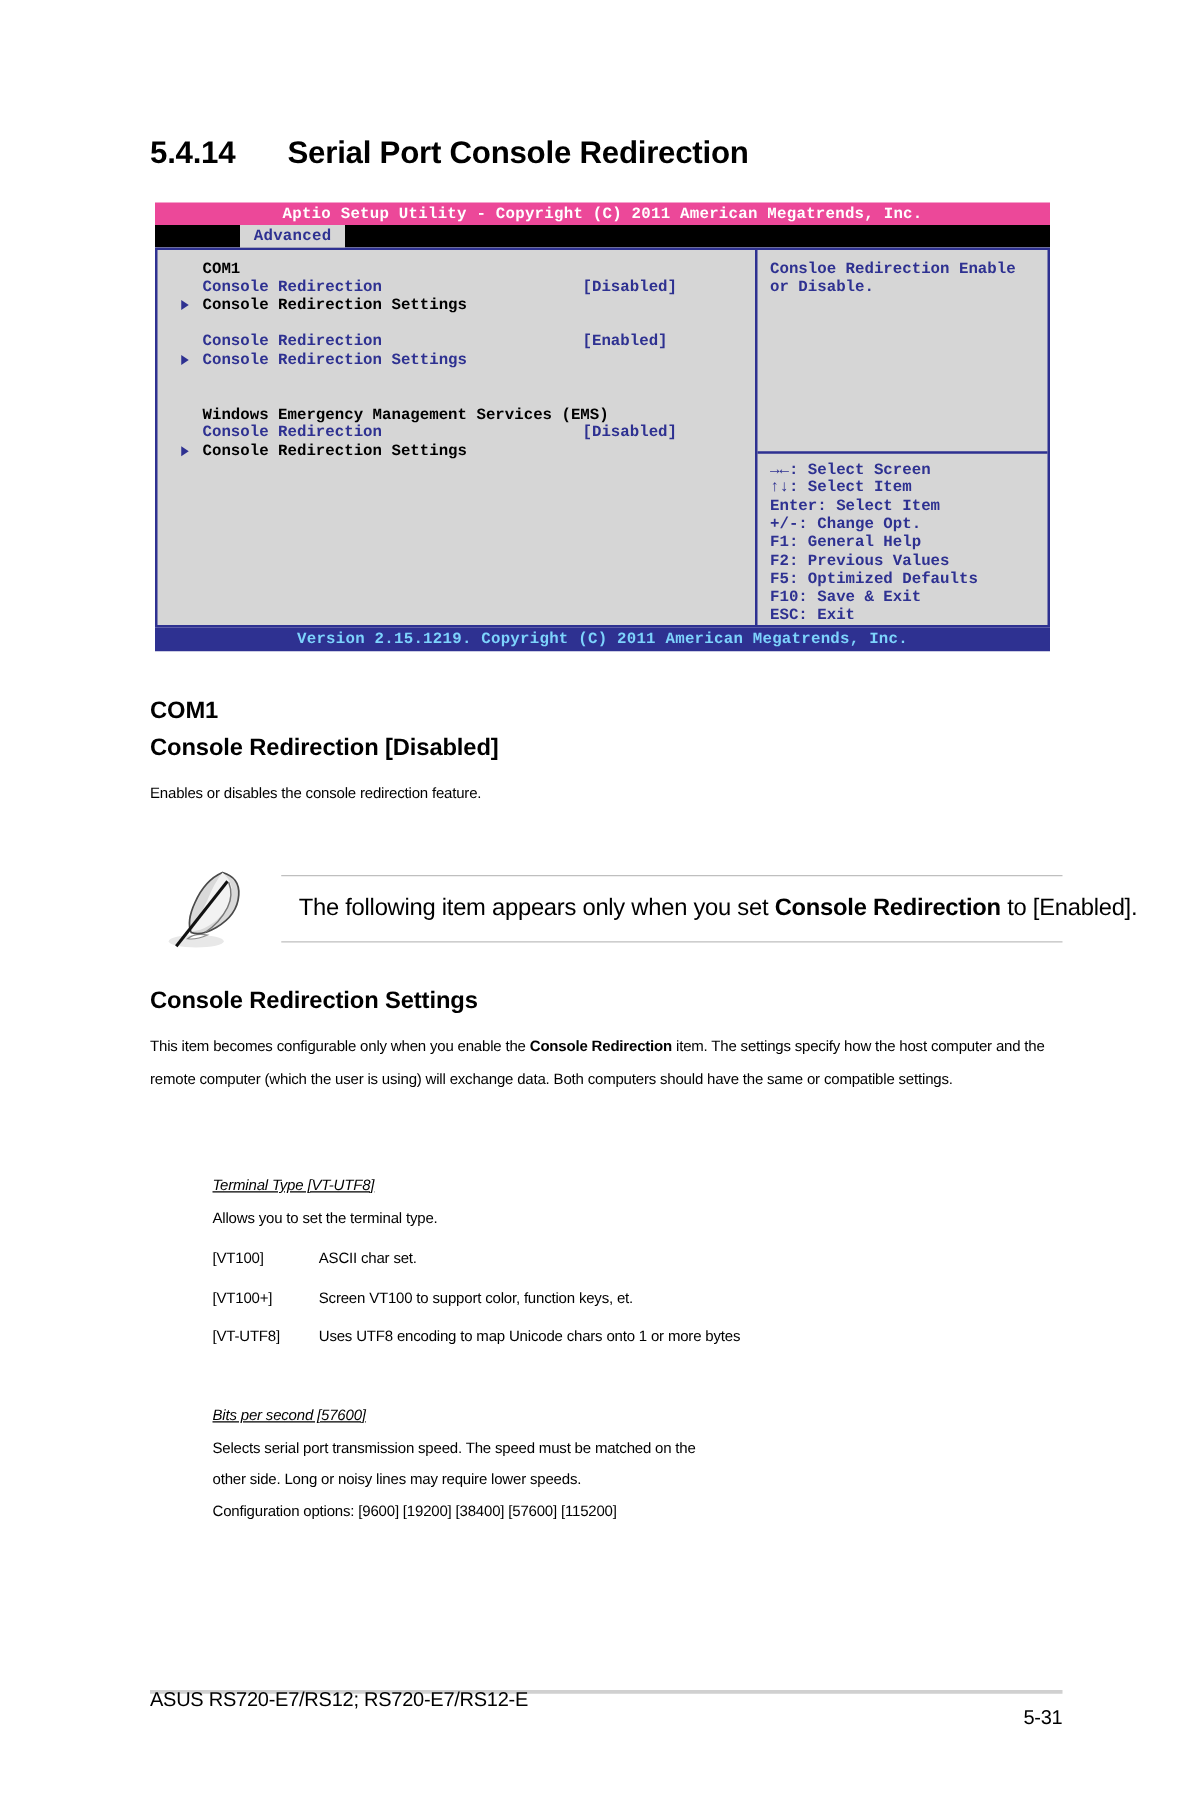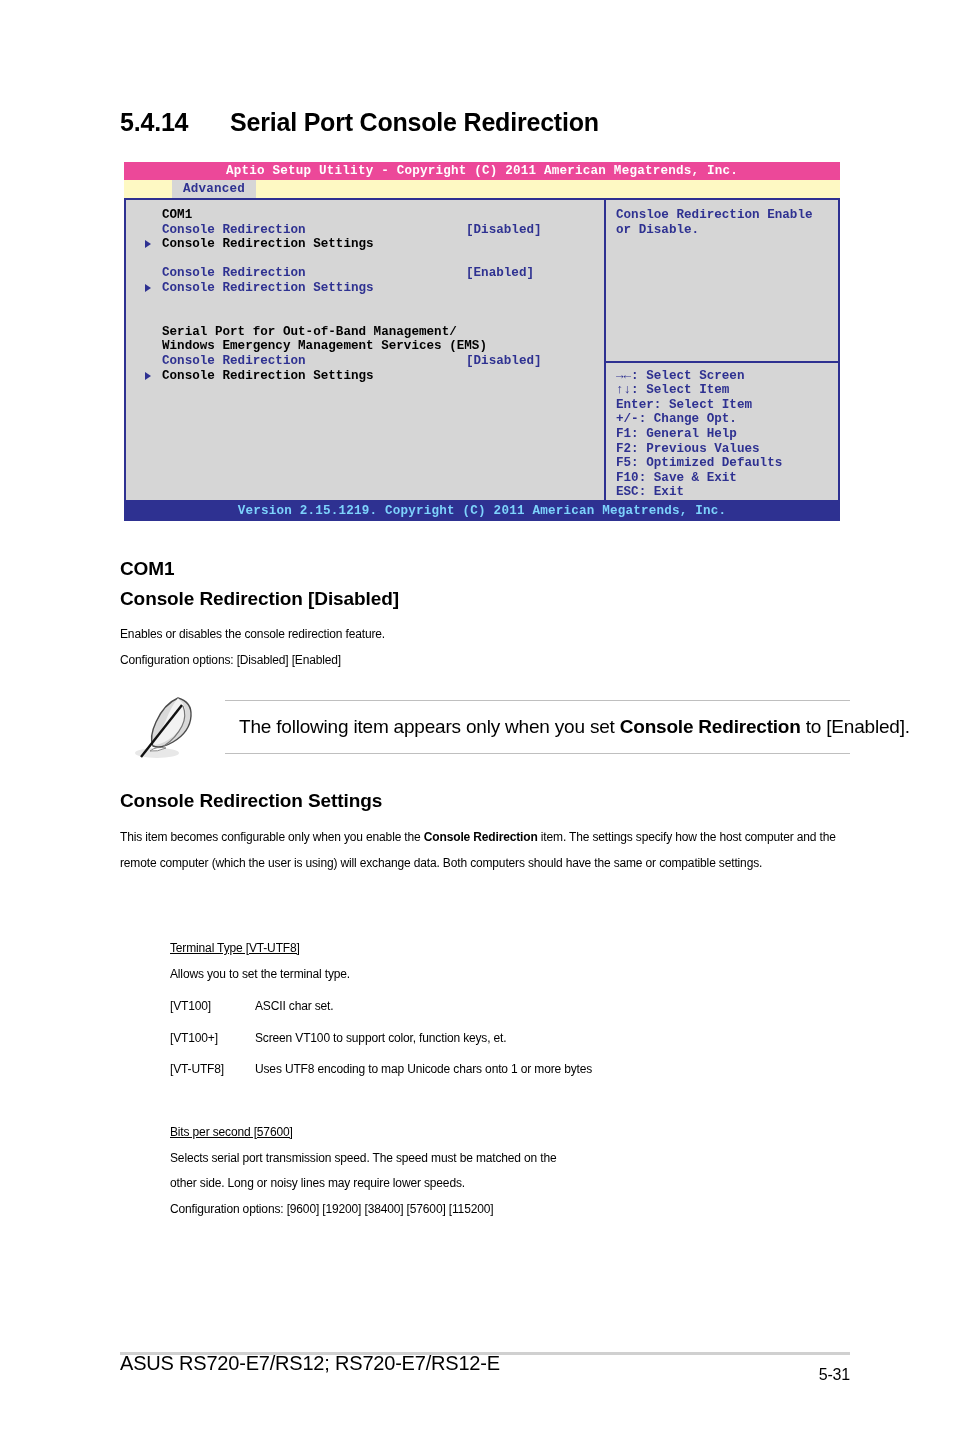--- a/index.html
+++ b/index.html
@@ -46,23 +46,23 @@
   .bios-titlebar {
     background: #ec4899;
     color: #ffffff;
     height: 18px;
     line-height: 18px;
     text-align: center;
     letter-spacing: 0.2px;
     white-space: nowrap;
   }
   .bios-tabrow {
-    background: #fef9c3;
+    background: #000000;
     height: 18px;
-    padding-left: 48px;
+    padding-left: 68px;
     box-sizing: border-box;
   }
   .bios-tab {
     display: inline-block;
     background: #d6d6d6;
     color: #2e3191;
     height: 18px;
     line-height: 18px;
     padding: 0 11px;
     letter-spacing: 0.2px;
@@ -152,20 +152,21 @@
     font-size: 12px;
     line-height: 25.5px;
     letter-spacing: -0.15px;
   }
   .doc-p.indent {
     left: 170px;
     width: 680px;
   }
   .sub-title {
     text-decoration: underline;
+    font-style: italic;
     font-weight: normal;
   }
   .opt-row {
     display: block;
     white-space: nowrap;
     margin-bottom: 6px;
   }
   .opt-row .opt-key {
     display: inline-block;
     width: 85px;
@@ -211,21 +212,21 @@
     left: 120px;
     top: 1352px;
     width: 730px;
     height: 3px;
     background: #d0d0d0;
   }
   .foot-left {
     position: absolute;
     left: 120px;
     top: 1352px;
-    font-size: 20px;
+    font-size: 16px;
     letter-spacing: -0.2px;
     white-space: nowrap;
   }
   .foot-right {
     position: absolute;
     right: 104px;
     top: 1366px;
     font-size: 16px;
     letter-spacing: -0.2px;
     white-space: nowrap;
@@ -251,21 +252,20 @@
 
     <div class="bios-left" id="bios-left">
         <div class="bios-row"><span class="lbl clr-black">COM1</span></div>
         <div class="bios-row"><span class="lbl clr-blue">Console Redirection</span><span class="val clr-blue">[Disabled]</span></div>
         <div class="bios-row"><span class="marker"></span><span class="lbl clr-black">Console Redirection Settings</span></div>
         <div class="bios-row blank"><span class="lbl clr-black"></span></div>
         <div class="bios-row"><span class="lbl clr-blue">Console Redirection</span><span class="val clr-blue">[Enabled]</span></div>
         <div class="bios-row"><span class="marker"></span><span class="lbl clr-blue">Console Redirection Settings</span></div>
         <div class="bios-row blank"><span class="lbl clr-black"></span></div>
         <div class="bios-row blank"><span class="lbl clr-black"></span></div>
-        <div class="bios-row"><span class="lbl clr-black">Serial Port for Out-of-Band Management/</span></div>
         <div class="bios-row"><span class="lbl clr-black">Windows Emergency Management Services (EMS)</span></div>
         <div class="bios-row"><span class="lbl clr-blue">Console Redirection</span><span class="val clr-blue">[Disabled]</span></div>
         <div class="bios-row"><span class="marker"></span><span class="lbl clr-black">Console Redirection Settings</span></div>
       </div>
 
     <div class="bios-divider"></div>
 
     <div class="bios-right">
       <div class="bios-help" id="bios-help">
           <div class="keyline">Consloe Redirection Enable</div>
@@ -286,21 +286,20 @@
 
   </div>
 
   <div class="bios-footer">Version 2.15.1219. Copyright (C) 2011 American Megatrends, Inc.</div>
 </div>
 
 <div class="doc-h3" style="top:558px;">COM1</div>
 <div class="doc-h3" style="top:588px;">Console Redirection [Disabled]</div>
 <div class="doc-p" style="top:622px;">
   <span>Enables or disables the console redirection feature.</span><br>
-  <span>Configuration options: [Disabled] [Enabled]</span>
 </div>
 
 <div class="note">
   <div class="note-icon">
     <svg width="92" height="68" viewBox="0 0 92 68" xmlns="http://www.w3.org/2000/svg">
       <ellipse cx="37" cy="59" rx="22" ry="5" fill="#e8e8e8"></ellipse>
       <path d="M30 57 q6 -5 16 -3 q-9 4 -16 3 z" fill="#ffffff" stroke="#8a8a8a" stroke-width="1"></path>
       <path d="M58 4 q14 4 13 18 q-1 16 -18 26 q-12 7 -20 4 q-4 -9 3 -24 q8 -18 22 -24 z" fill="#d9d9d9" stroke="#4a4a4a" stroke-width="1.4"></path>
       <path d="M58 4 q10 9 7 20 q-4 14 -17 22 q-8 5 -15 5 q7 -12 13 -25 q5 -13 12 -22 z" fill="#f2f2f2"></path>
       <path d="M63 12 q4 10 -1 20 q-6 12 -18 20" fill="none" stroke="#777777" stroke-width="1.2"></path>

